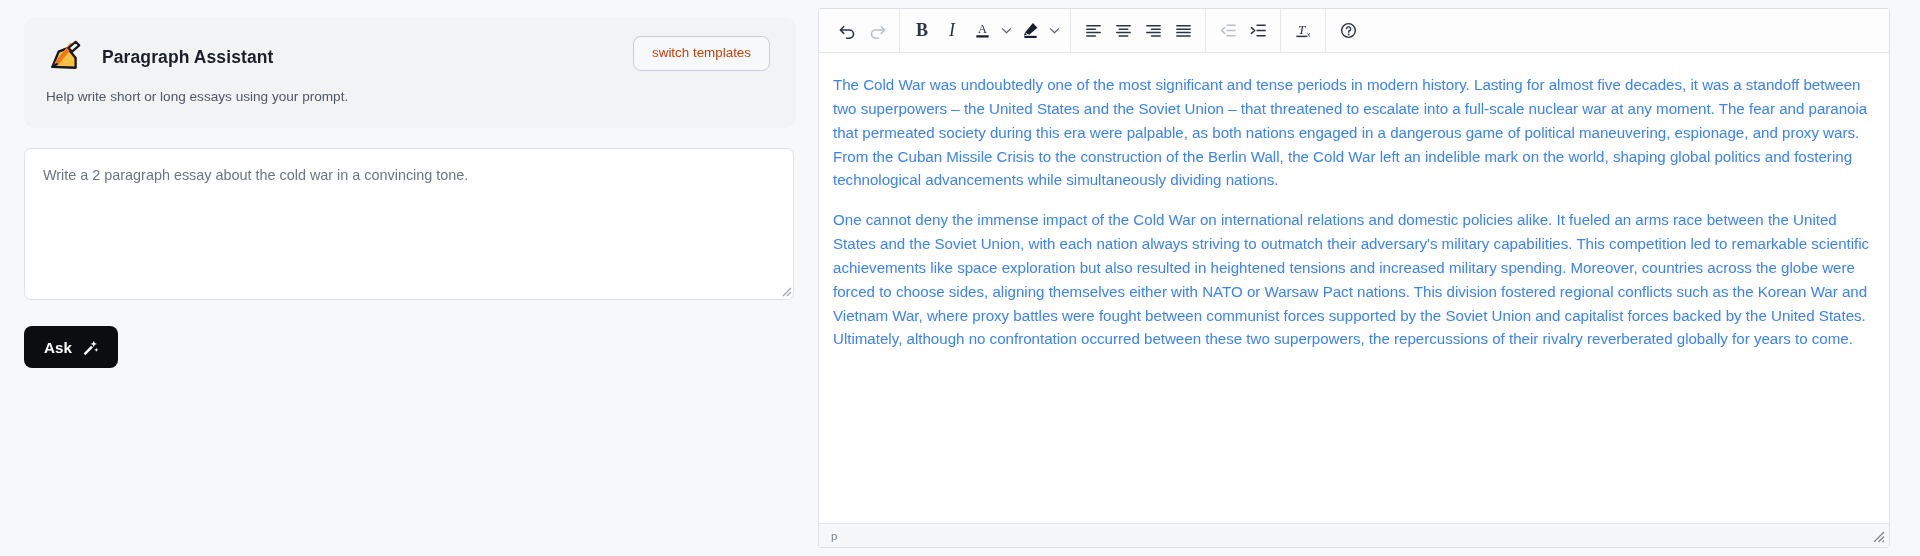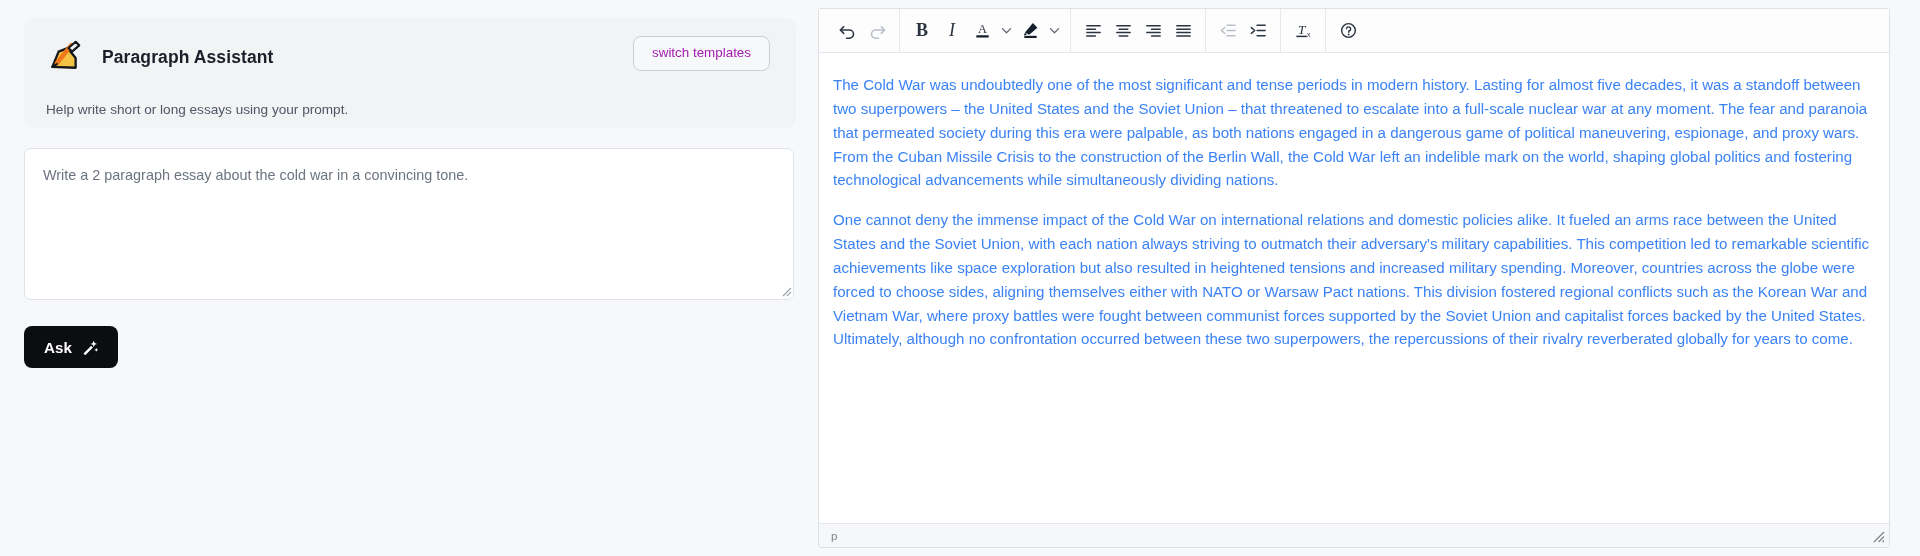--- a/index.html
+++ b/index.html
@@ -46,34 +46,34 @@
     flex: none;
     display: block;
   }
   .assistant-title {
     font-size: 17.5px;
     font-weight: bold;
     color: #1a1f29;
     letter-spacing: .1px;
   }
   .assistant-sub {
-    margin-top: 28px;
+    margin-top: 15px;
     font-size: 13.6px;
     color: #4f5763;
   }
   .switch-templates {
     position: absolute;
     top: 18px;
     right: 26px;
     background: #f7f8fa;
     border: 1px solid #c8ced6;
     border-radius: 8px;
     padding: 9px 18px;
     font-size: 13.4px;
-    color: #a21caf;
+    color: #c2410c;
     font-family: "Liberation Sans", sans-serif;
     cursor: pointer;
     line-height: 1.1;
   }
 
   .prompt-wrap {
     margin-top: 20px;
     position: relative;
   }
   .prompt-box {

